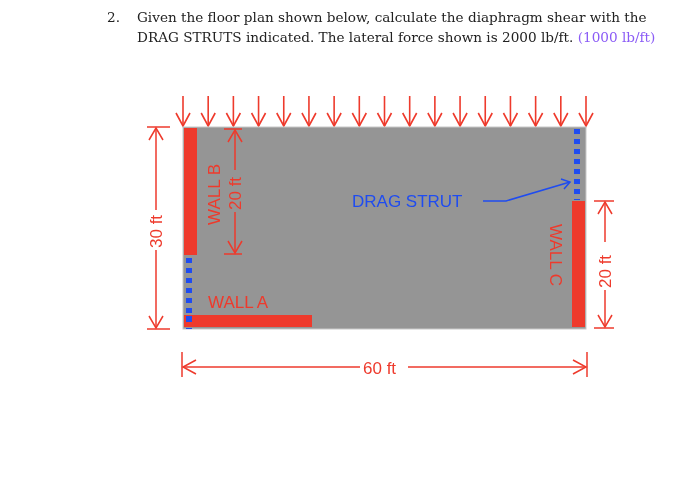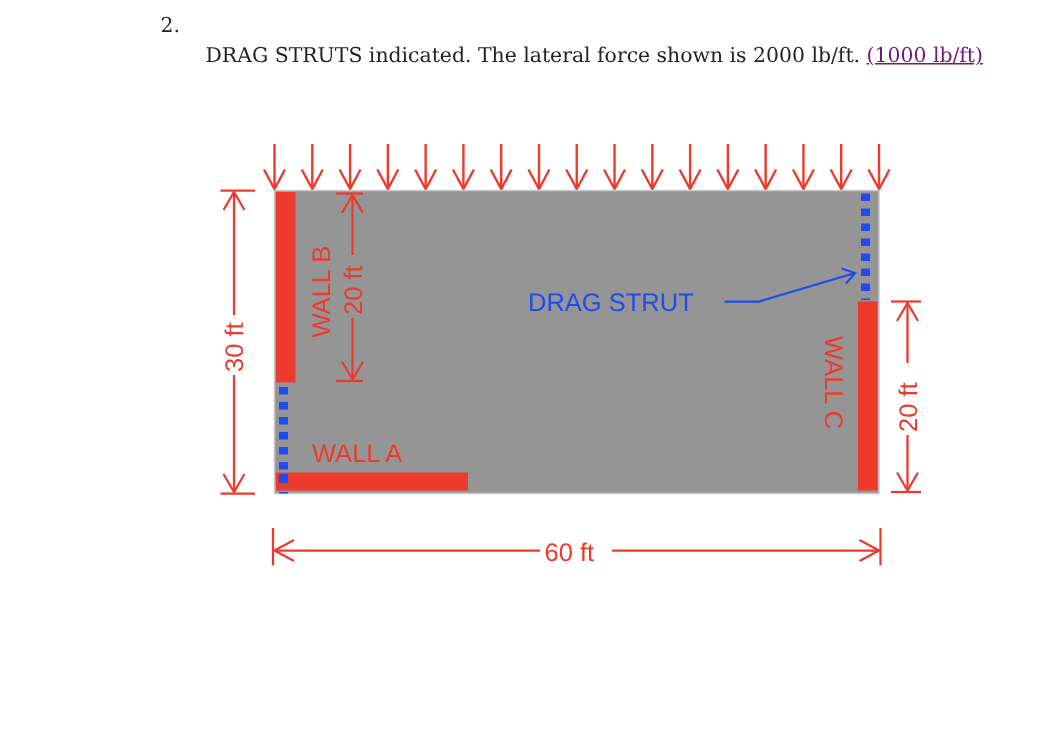--- a/index.html
+++ b/index.html
@@ -4,31 +4,31 @@
 <style>
   html, body { margin: 0; padding: 0; background: #ffffff; }
   body { width: 693px; height: 495px; position: relative; overflow: hidden; }
   .problem {
     position: absolute; left: 107px; top: 7px; width: 580px;
     font-family: "DejaVu Serif", "Liberation Serif", serif;
     font-size: 13.6px; line-height: 20px; color: #222;
   }
   .problem .num { position: absolute; left: 0; top: 0; }
   .problem .text { margin-left: 30px; }
-  .problem .answer { color: #701a75; text-decoration: underline; }
+  .problem .answer { color: #8b5cf6; }
   svg { position: absolute; left: 0; top: 0; }
   svg text { font-family: "Liberation Sans", "DejaVu Sans", sans-serif; }
 </style>
 </head>
 <body>
 
 <div class="problem">
   <span class="num">2.</span>
   <div class="text">
-    <br>
+    <span>Given the floor plan shown below, calculate the diaphragm shear with the</span><br>
     <span>DRAG STRUTS indicated.  The lateral force shown is 2000 lb/ft.</span>
     <span class="answer">(1000 lb/ft)</span>
   </div>
 </div>
 
 <svg width="693" height="495" viewBox="0 0 693 495">
 
   <g id="load-arrows" stroke="#ee3a2c" stroke-width="1.6" fill="none">
       <g>
         <line x1="183" y1="96" x2="183" y2="126"></line>

